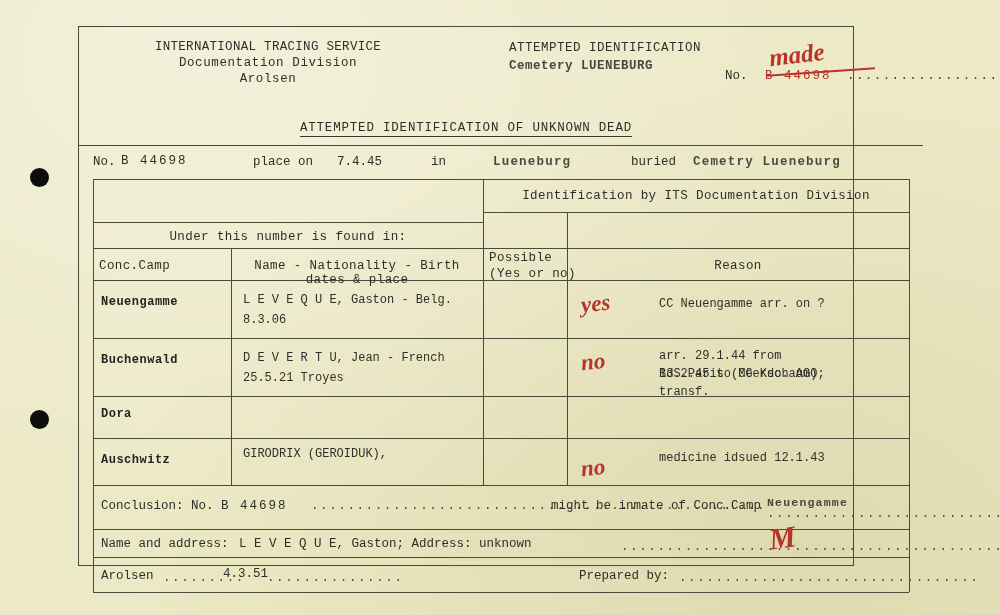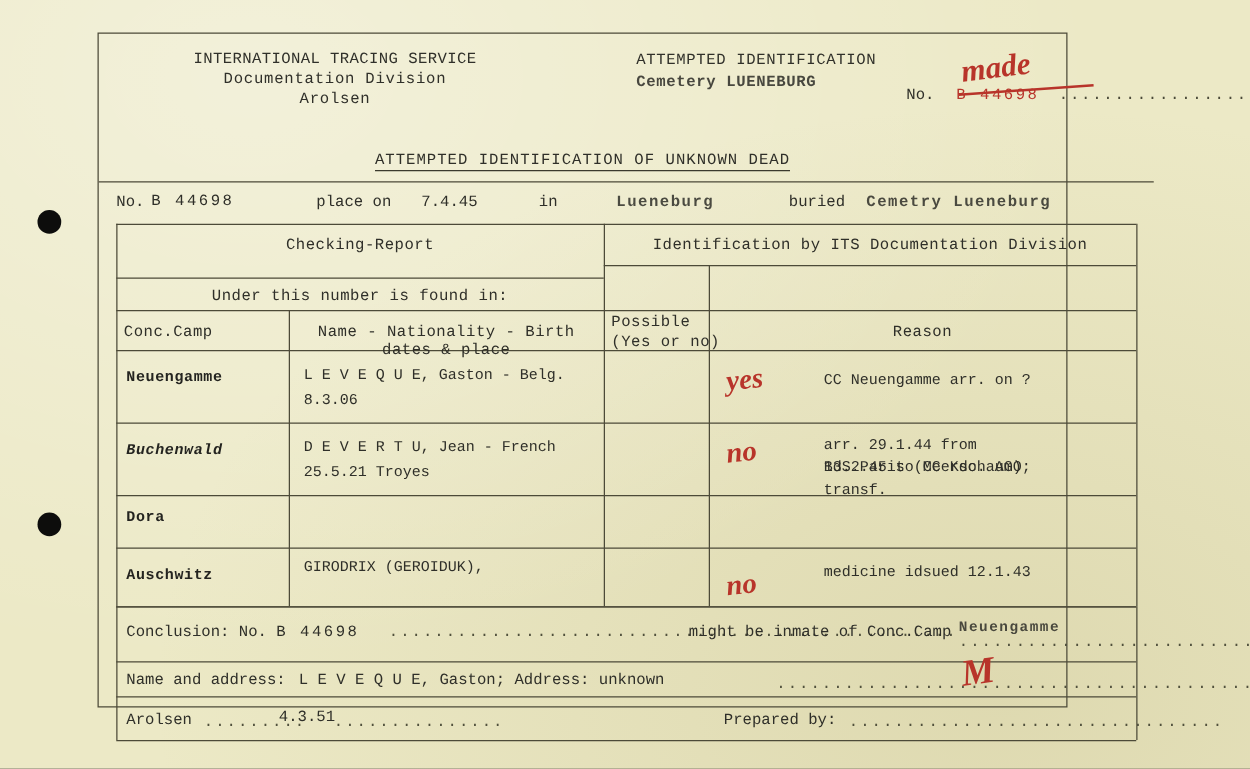--- a/index.html
+++ b/index.html
@@ -259,37 +259,36 @@
     <div class="hline" style="top:369px; left:14px; width:816px;"></div>
     <div class="hline" style="top:411px; left:14px; width:816px;"></div>
     <div class="hline" style="top:458px; left:14px; width:816px;"></div>
 
     <div class="vline" style="left:14px; top:152px; height:306px;"></div>
     <div class="vline" style="left:152px; top:221px; height:237px;"></div>
     <div class="vline" style="left:404px; top:152px; height:306px;"></div>
     <div class="vline" style="left:488px; top:185px; height:273px;"></div>
     <div class="vline" style="left:830px; top:152px; height:306px;"></div>
 
-    <div class="ch" style="left:14px; top:162px; width:390px; text-align:center;">Checking-Report</div>
     <div class="ch" style="left:14px; top:203px; width:390px; text-align:center;">Under this number is found in:</div>
     <div class="ch" style="left:404px; top:162px; width:426px; text-align:center;">Identification by ITS Documentation Division</div>
 
     <div class="ch" style="left:20px; top:232px;">Conc.Camp</div>
     <div class="ch" style="left:152px; top:232px; width:252px; text-align:center;">Name - Nationality - Birth dates &amp; place</div>
     <div class="ch" style="left:410px; top:224px;">Possible</div>
     <div class="ch" style="left:410px; top:240px;">(Yes or no)</div>
     <div class="ch" style="left:488px; top:232px; width:342px; text-align:center;">Reason</div>
 
     <div class="cell camp" style="left:22px; top:266px;">Neuengamme</div>
     <div class="cell" style="left:164px; top:264px;">L E V E Q U E,    Gaston   -   Belg.</div>
     <div class="cell" style="left:164px; top:284px;">8.3.06</div>
     <div class="answer" style="left:502px; top:264px;">yes</div>
     <div class="cell" style="left:580px; top:268px;">CC Neuengamme arr. on ?</div>
 
-    <div class="cell camp" style="left:22px; top:324px;font-style:italic;">Buchenwald</div>
+    <div class="cell camp" style="left:22px; top:324px;">Buchenwald</div>
     <div class="cell" style="left:164px; top:322px;">D E V E R T U,   Jean  -   French</div>
     <div class="cell" style="left:164px; top:342px;">25.5.21   Troyes</div>
     <div class="answer" style="left:502px; top:322px;">no</div>
     <div class="cell" style="left:580px; top:320px;">arr. 29.1.44 from BdS.Paris (Meerschaum); transf.</div>
     <div class="cell" style="left:580px; top:338px;">13.2.45 to CC Kdo. AGO</div>
 
     <div class="cell camp" style="left:22px; top:378px;">Dora</div>
 
     <div class="cell camp" style="left:22px; top:424px;">Auschwitz</div>
     <div class="cell" style="left:164px; top:418px;">GIRODRIX (GEROIDUK),</div>

